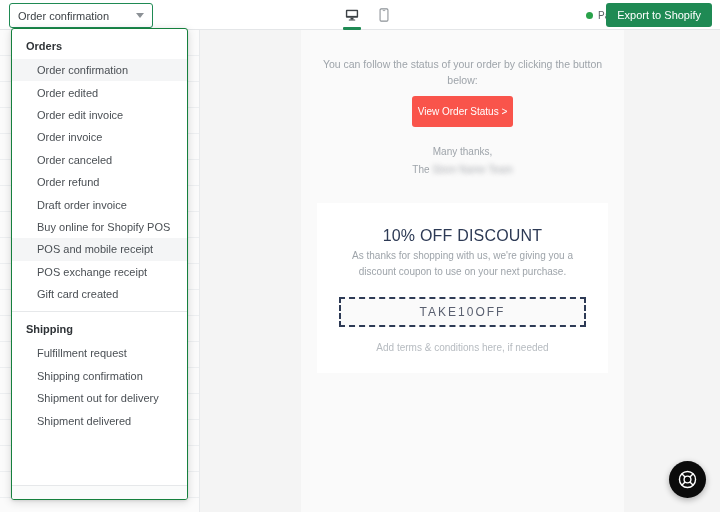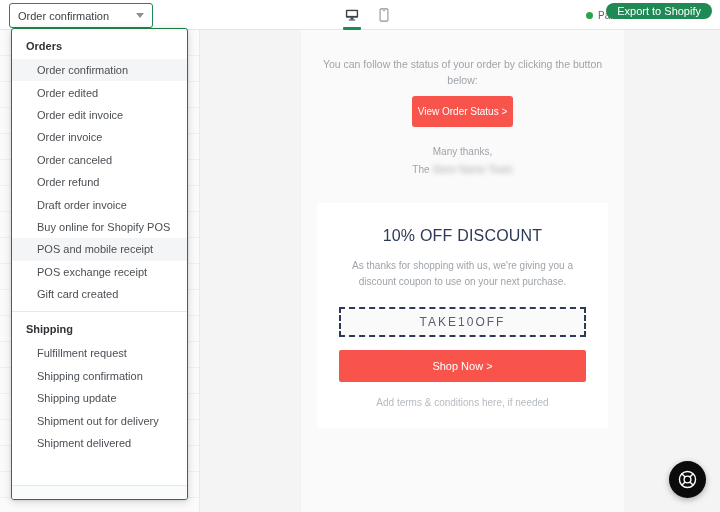--- a/index.html
+++ b/index.html
@@ -102,27 +102,27 @@
   }
   .status-text {
     font-size: 10px;
     color: #5c6166;
   }
 
   .export-btn {
     position: absolute;
     right: 8px;
     top: 3px;
-    height: 16px;
+    height: 24px;
     padding: 0 11px;
     background: #1f8a54;
     color: #fff;
     font-size: 11px;
     border: none;
-    border-radius: 12px;
+    border-radius: 3px;
     display: flex;
     align-items: center;
     cursor: pointer;
     font-family: "Liberation Sans", sans-serif;
   }
 
   
   .left-panel {
     position: absolute;
     left: 0; top: 30px;
@@ -257,21 +257,21 @@
   }
   .discount-title {
     font-size: 16px;
     color: #2d3a55;
     letter-spacing: 0.2px;
     font-weight: normal;
   }
   .discount-sub {
     font-size: 10px;
     color: #9ea4aa;
-    margin-top: 13px;
+    margin-top: 3px;
     line-height: 16px;
     padding: 0 6px;
   }
   .coupon-box {
     margin-top: 17px;
     border: 2px dashed #2d3a55;
     background: #fafafa;
     height: 30px;
     display: flex;
     align-items: center;
@@ -361,21 +361,20 @@
 
       
       <div class="discount-card">
         <div class="discount-title">10% OFF DISCOUNT</div>
         <div class="discount-sub">As thanks for shopping with us, we're giving you a discount coupon to use on your next purchase.</div>
 
         <div class="coupon-box">
           <span class="coupon-code">TAKE10OFF</span>
         </div>
 
-        <button class="cta-shop">Shop Now &gt;</button>
 
         <div class="terms-text">Add terms &amp; conditions here, if needed</div>
       </div>
 
       
 
       
 
     </div>
   </div>
@@ -427,21 +426,20 @@
     <div class="dd-item">Buy online for Shopify POS</div>
     <div class="dd-item selected">POS and mobile receipt</div>
     <div class="dd-item">POS exchange receipt</div>
     <div class="dd-item">Gift card created</div>
 
     <div class="dd-divider"></div>
 
     <div class="dd-group-title">Shipping</div>
     <div class="dd-item">Fulfillment request</div>
     <div class="dd-item">Shipping confirmation</div>
-    <div class="dd-item">Shipping update</div>
     <div class="dd-item">Shipment out for delivery</div>
     <div class="dd-item">Shipment delivered</div>
   </div>
   <div class="dd-footer-bar"></div>
 </div>
 
 <div class="help-fab">
   <svg width="21" height="21" viewBox="0 0 24 24">
     <circle cx="12" cy="12" r="9.2" fill="none" stroke="#ffffff" stroke-width="1.6"></circle>
     <circle cx="12" cy="12" r="3.9" fill="none" stroke="#ffffff" stroke-width="1.6"></circle>

